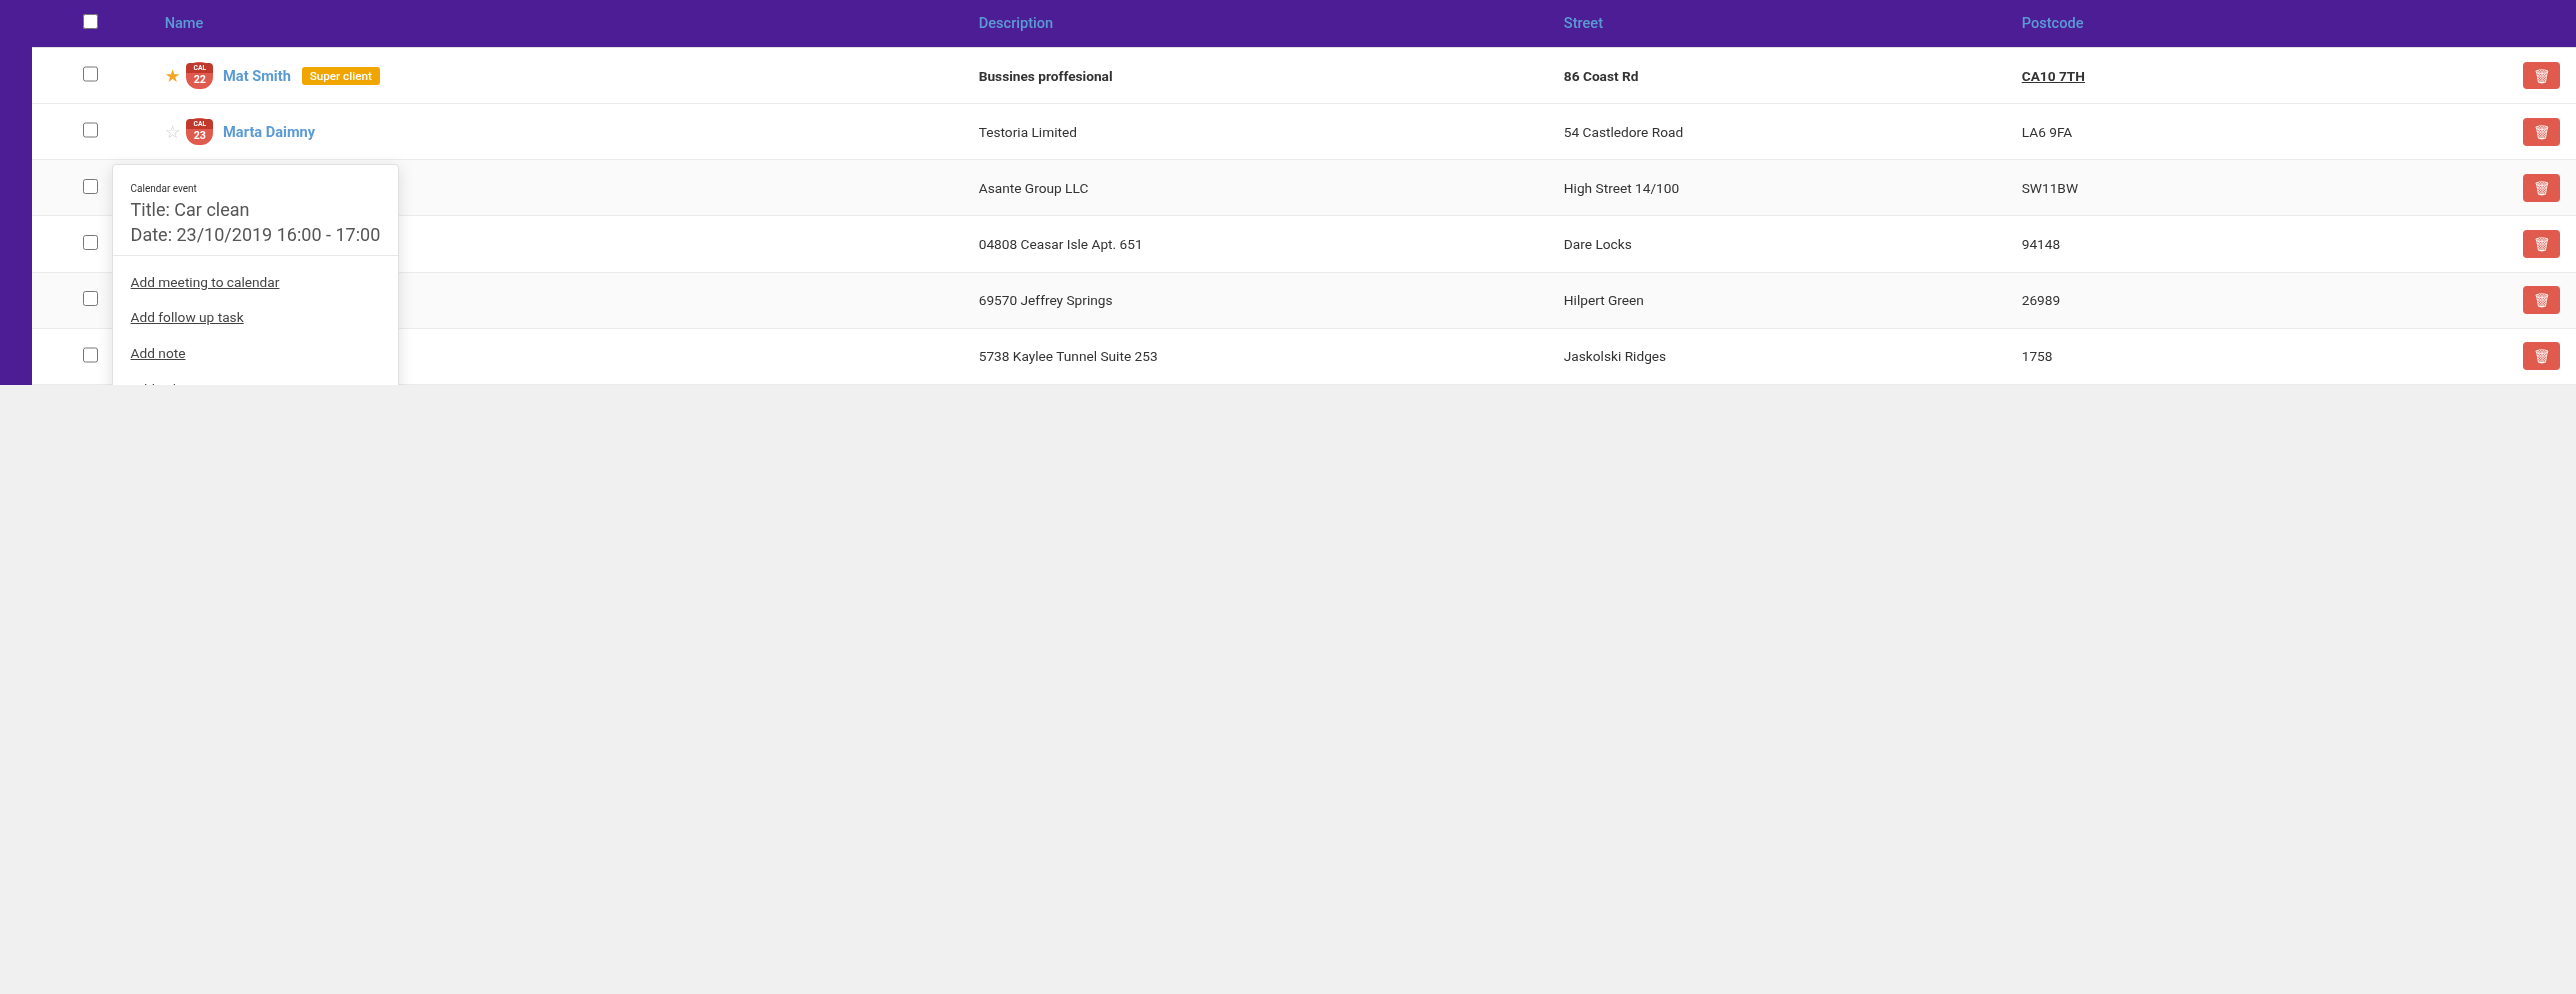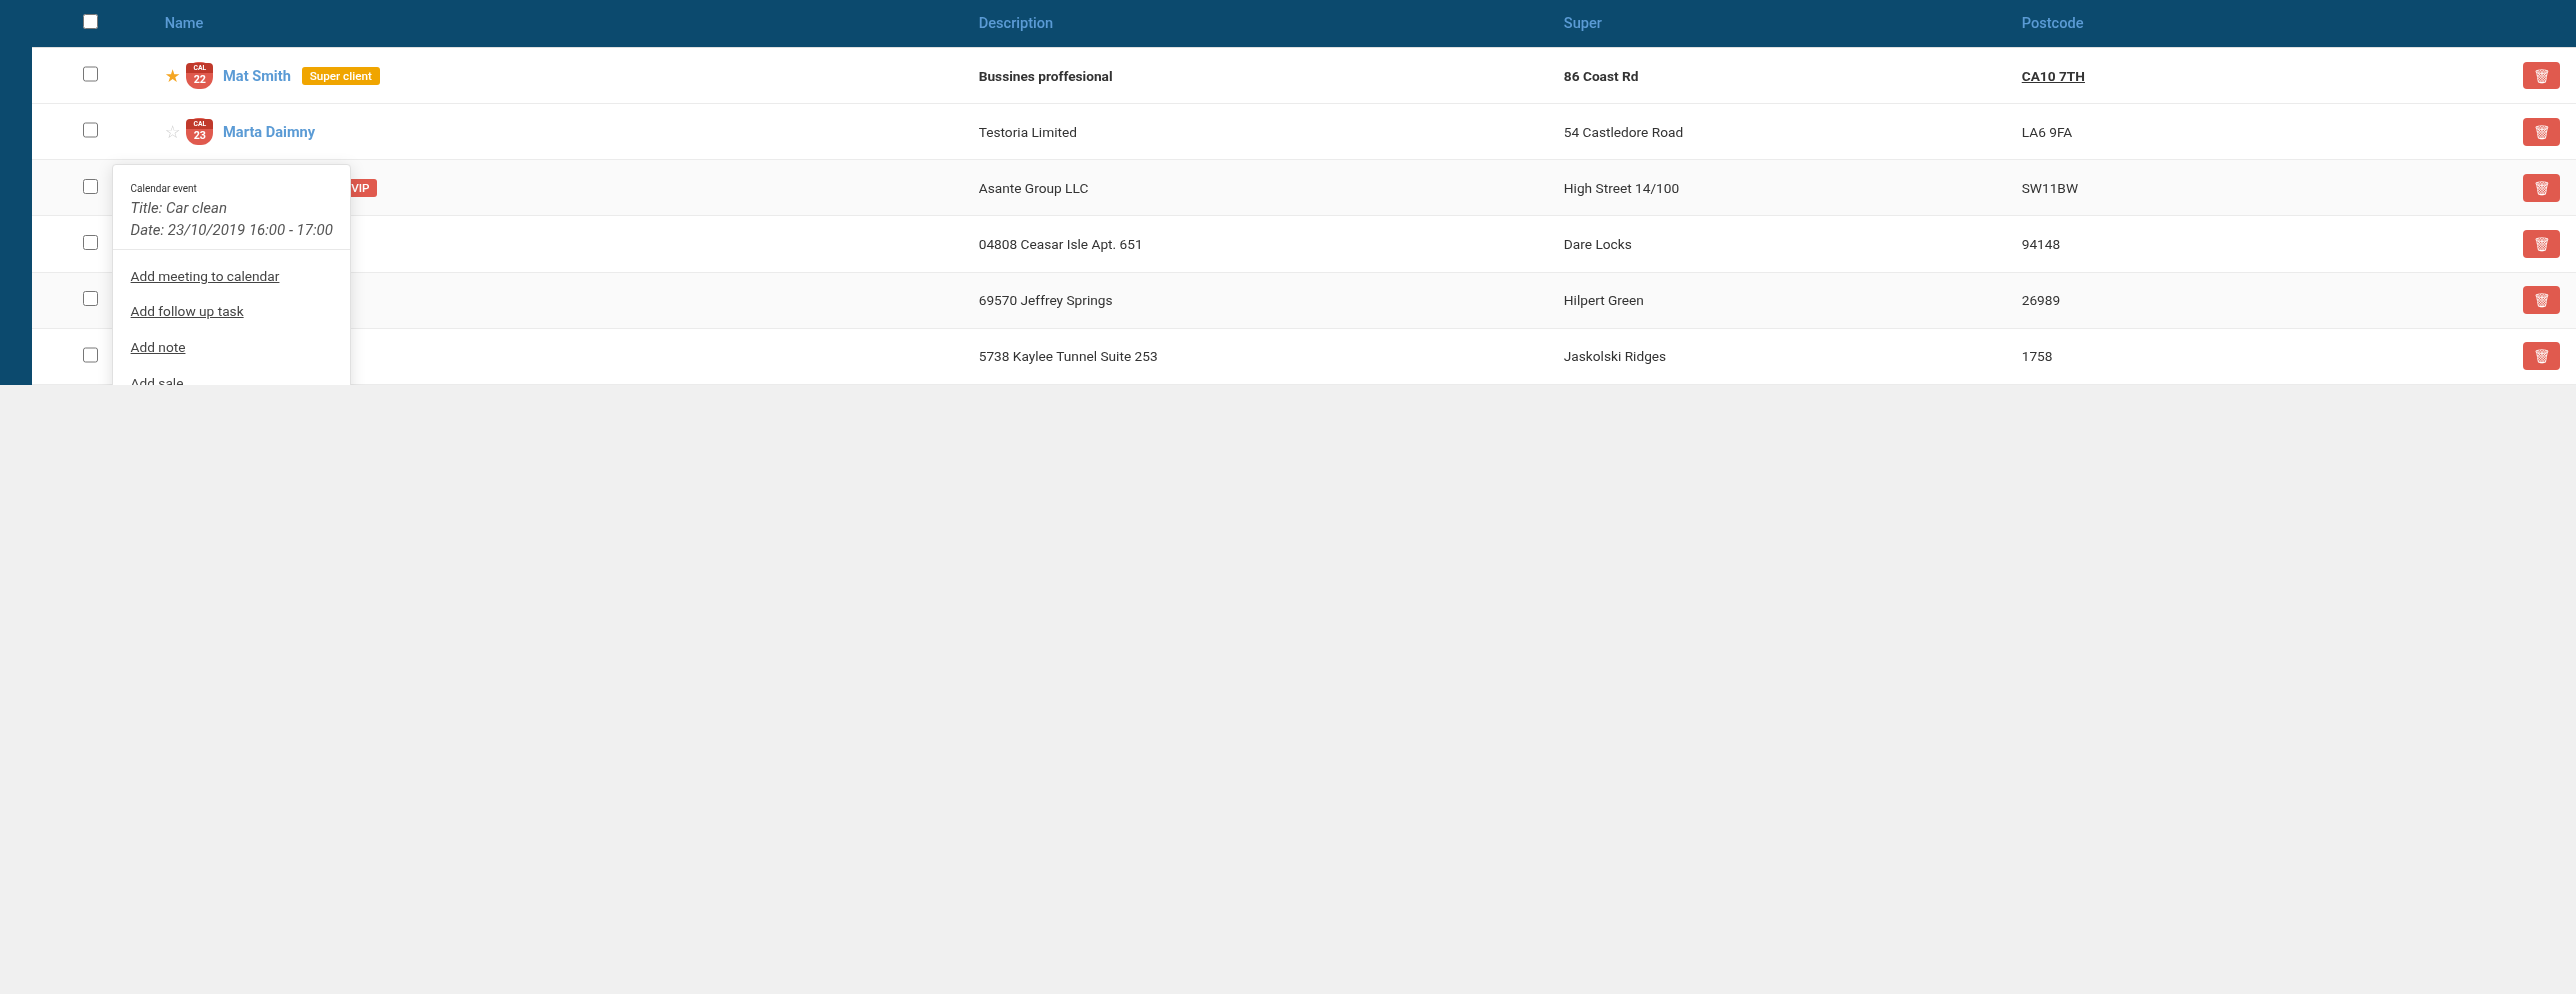--- a/index.html
+++ b/index.html
@@ -3,21 +3,21 @@
   <meta charset="utf-8">
   <style>
     * { box-sizing: border-box; margin: 0; padding: 0; }
     body {
       font-family: -apple-system, BlinkMacSystemFont, 'Segoe UI', Roboto, sans-serif;
       background: #f0f0f0;
       font-size: 13.7px;
       color: #333;
     }
     .table-container {
-      background: #0c4a6e;
+      background: #4c1d95;
       width: 100%;
       padding-left: 32px;
     }
     table {
       width: 100%;
       border-collapse: collapse;
     }
     thead th {
       padding: 13.7px 15.6px;
       text-align: left;
@@ -173,23 +173,22 @@
       padding: 7.8px 0;
     }
     .context-menu-header {
       padding: 9.8px 17.6px 3.9px 17.6px;
       font-weight: 400;
       font-size: 10px;
       color: #333;
     }
     .context-menu-info {
       padding: 2px 17.6px;
-      font-size: 15px;
+      font-size: 18px;
       color: #555;
-      font-style: italic;
     }
     .context-menu-divider {
       height: 1px;
       background: #e8e8e8;
       margin: 7.8px 0;
     }
     .context-menu-item {
       padding: 9.8px 17.6px;
       font-size: 13.7px;
       color: #444;
@@ -207,21 +206,21 @@
 
 <div class="table-container" style="position:relative;">
   <table>
     <thead>
       <tr>
         <th>
           <input type="checkbox" style="">
         </th>
         <th class="col-name">Name</th>
         <th class="col-desc">Description</th>
-        <th class="col-street">Super</th>
+        <th class="col-street">Street</th>
         <th class="col-postcode">Postcode</th>
         <th class="col-action"></th>
       </tr>
     </thead>
     <tbody>
 
       <tr>
         <td>
           <input type="checkbox" style="">
         </td>

